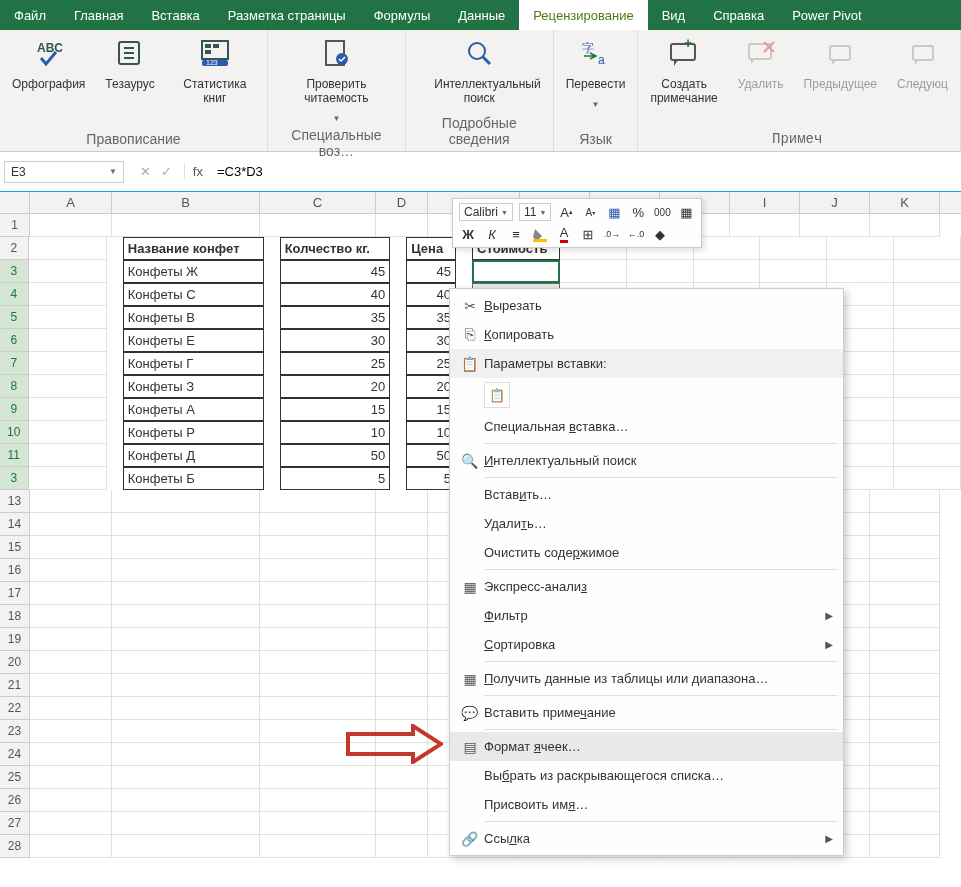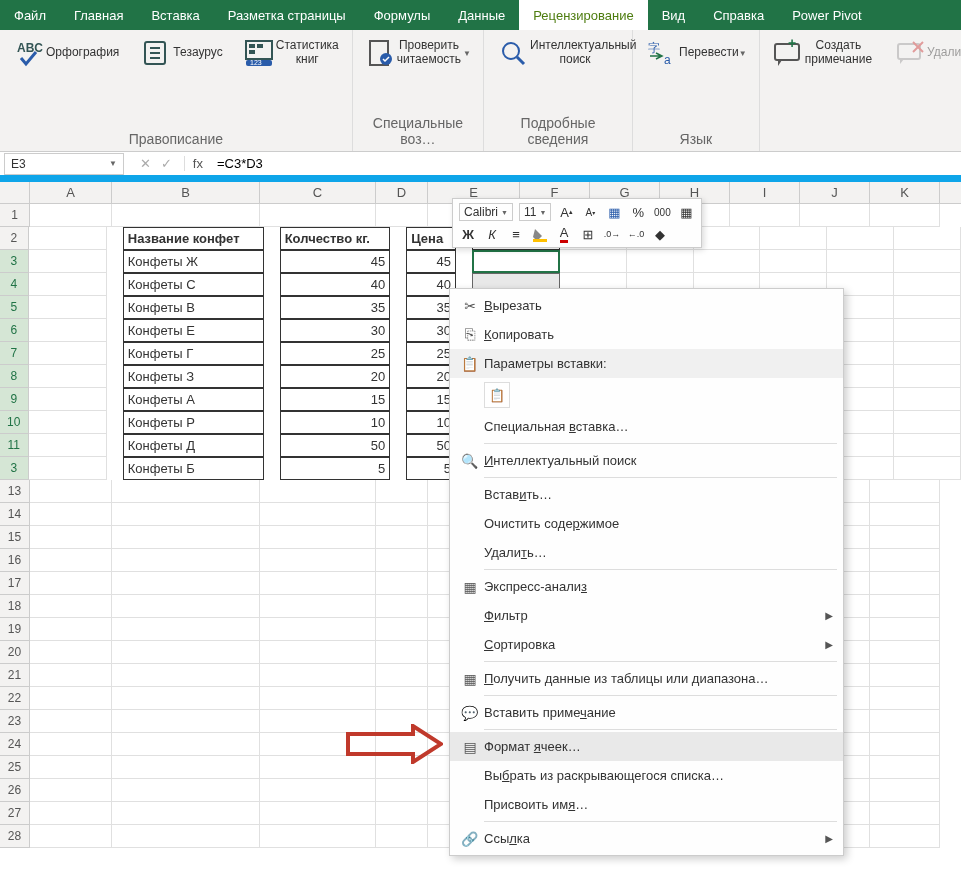--- a/index.html
+++ b/index.html
@@ -7,28 +7,28 @@
 
 
 .ribbon-tabs { background: #217346; display: flex; height: 30px; align-items: stretch; }
 .ribbon-tab { padding: 0 14px; display: flex; align-items: center; color: #fff; font-size: 13px; cursor: pointer; }
 .ribbon-tab.active { background: #fff; color: #4d7c0f; }
 
 
 .ribbon-body { background: #f3f2f1; border-bottom: 1px solid #ccc; height: 122px; display: flex; }
 .ribbon-group { border-right: 1px solid #ddd; display: flex; flex-direction: column; align-items: center; padding: 4px 6px 2px; }
 .ribbon-group-items { display: flex; flex: 1; align-items: flex-start; gap: 8px; }
-.ribbon-btn { display: flex; align-items: center; padding: 2px 6px; cursor: pointer; text-align: center; gap: 0; }
+.ribbon-btn { display: flex; flex-direction: column; align-items: center; padding: 2px 6px; cursor: pointer; text-align: center; gap: 8px; }
 .ribbon-btn .ico { width: 34px; height: 34px; display: flex; align-items: center; justify-content: center; }
 .ribbon-btn .lbl { font-size: 12px; line-height: 1.15; max-width: 90px; }
 .ribbon-btn.disabled { opacity: .45; }
 .ribbon-group-label { font-size: 14px; color: #666; padding: 2px 0; text-align: center; }
 
 
-.formula-row { display: flex; align-items: center; height: 30px; border-bottom: 7px solid #0ea5e9; background: #fff; }
+.formula-row { display: flex; align-items: center; height: 40px; border-bottom: 1px solid #0ea5e9; background: #fff; }
 .name-box { width: 120px; border: 1px solid #ccc; height: 22px; margin: 0 4px; display: flex; align-items: center; padding: 0 6px; font-size: 12px; justify-content: space-between; }
 .name-box .dd { font-size: 8px; color: #666; }
 .fx-buttons { display: flex; gap: 10px; padding: 0 12px; color: #888; align-items: center; }
 .fx-label { color: #555; padding: 0 8px; border-left: 1px solid #ddd; }
 .formula-input { flex: 1; border: none; height: 22px; padding: 0 6px; font-size: 13px; outline: none; }
 
 
 .grid { position: relative; }
 .col-headers { display: flex; height: 22px; background: #f3f2f1; border-bottom: 1px solid #ccc; }
 .corner { width: 30px; border-right: 1px solid #ccc; background: #f3f2f1; }
@@ -216,21 +216,21 @@
       <div class="ribbon-btn disabled">
         <span class="ico">
           <svg width="30" height="30" viewBox="0 0 30 30">
               <rect x="5" y="8" width="20" height="14" rx="2" fill="none" stroke="#999" stroke-width="2"></rect>
               <path d="M11 22 l-4 5 l0 -5" fill="#999"></path>
             </svg>
         </span>
         <span class="lbl">Следуюц</span>
       </div>
     </div>
-    <div class="ribbon-group-label" style="text-align:right;padding-right:4px;">Примеч</div>
+    <div class="ribbon-group-label" style="text-align:right;padding-right:4px;font-family:Liberation Mono, monospace;">Примеч</div>
   </div>
 </div>
 
 <div class="formula-row">
   <div class="name-box">
     <span>E3</span>
     <span class="dd">▼</span>
   </div>
   <div class="fx-buttons">
     <span style="color:#aaa;">✕</span>
@@ -713,25 +713,25 @@
     <span class="cm-ico">🔍</span>
     <span class="cm-txt"><span class="underline-letter">И</span>нтеллектуальный поиск</span>
   </div>
   <div class="cm-sep"></div>
   <div class="cm-item">
     <span class="cm-ico"></span>
     <span class="cm-txt">Встав<span class="underline-letter">и</span>ть…</span>
   </div>
   <div class="cm-item">
     <span class="cm-ico"></span>
+    <span class="cm-txt">Удали<span class="underline-letter">т</span>ь…</span>
+  </div>
+  <div class="cm-item">
+    <span class="cm-ico"></span>
     <span class="cm-txt">Очистить соде<span class="underline-letter">р</span>жимое</span>
-  </div>
-  <div class="cm-item">
-    <span class="cm-ico"></span>
-    <span class="cm-txt">Удали<span class="underline-letter">т</span>ь…</span>
   </div>
   <div class="cm-sep"></div>
   <div class="cm-item">
     <span class="cm-ico">▦</span>
     <span class="cm-txt">Экспресс-анали<span class="underline-letter">з</span></span>
   </div>
   <div class="cm-item">
     <span class="cm-ico"></span>
     <span class="cm-txt"><span class="underline-letter">Ф</span>ильтр</span>
     <span class="cm-arrow">▶</span>

